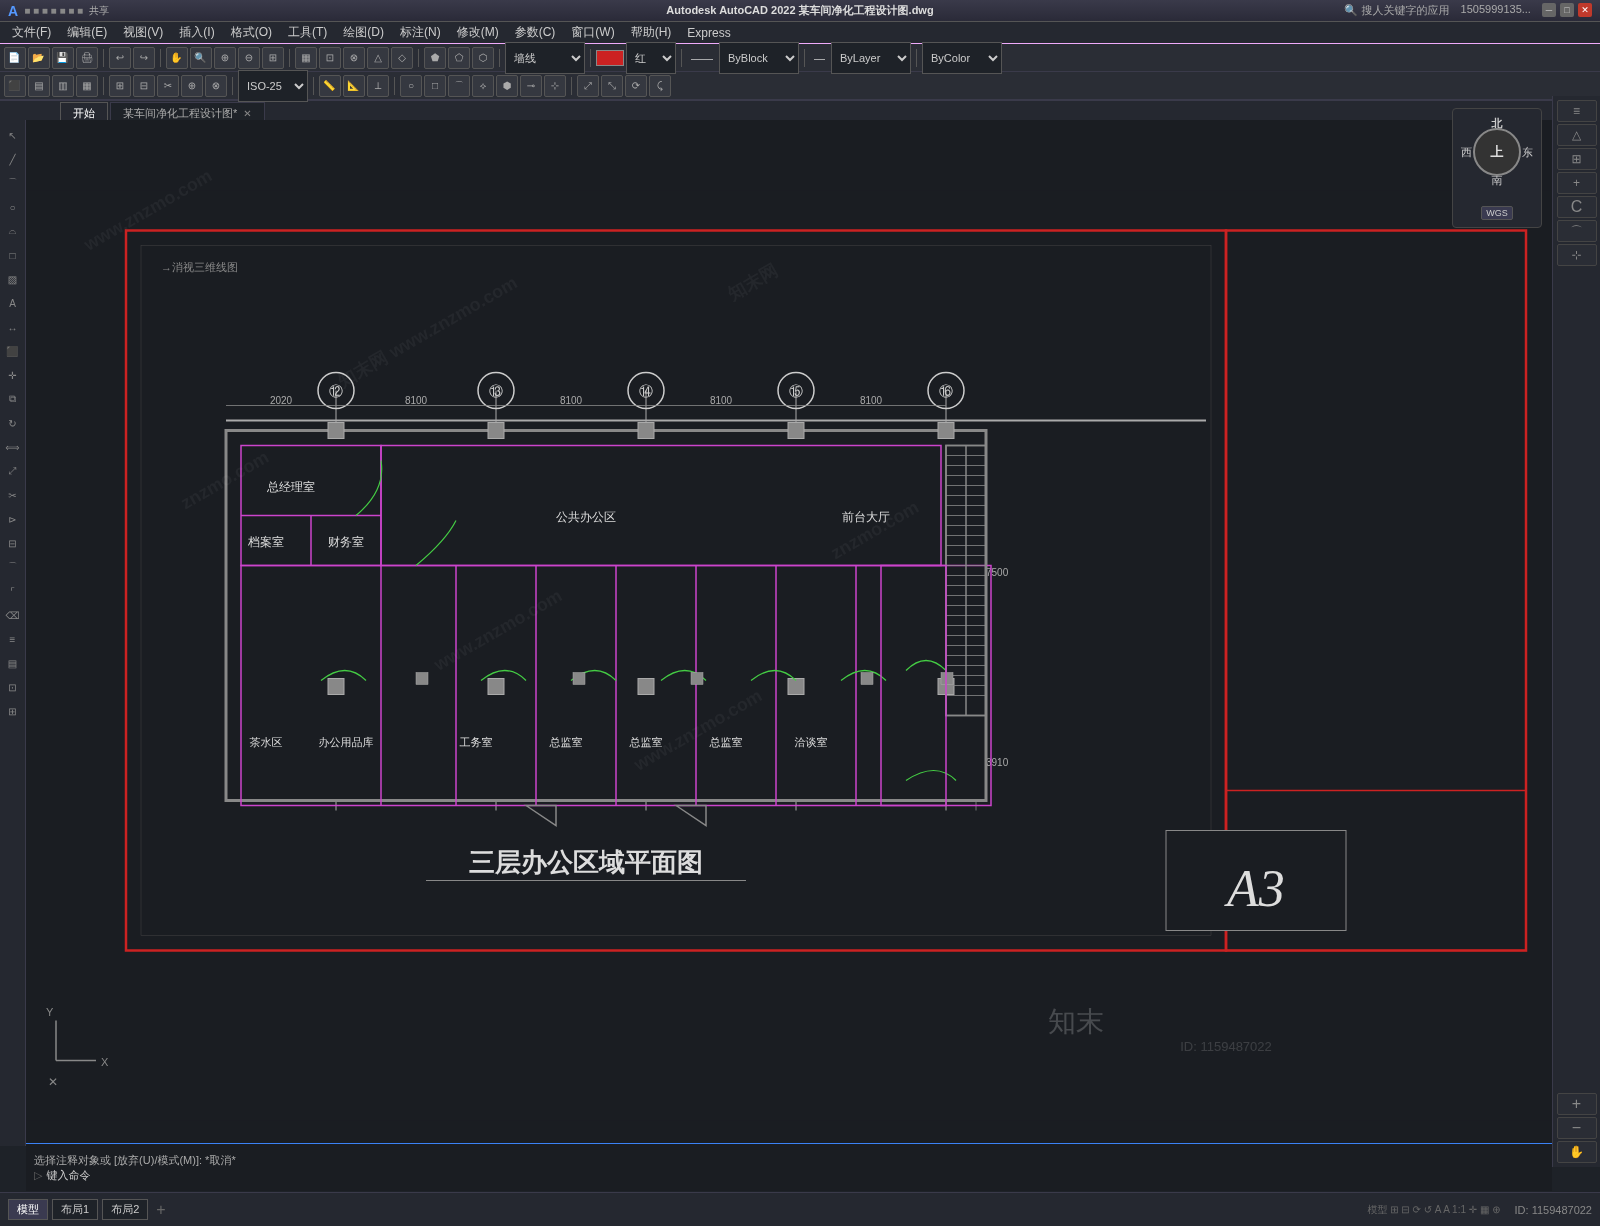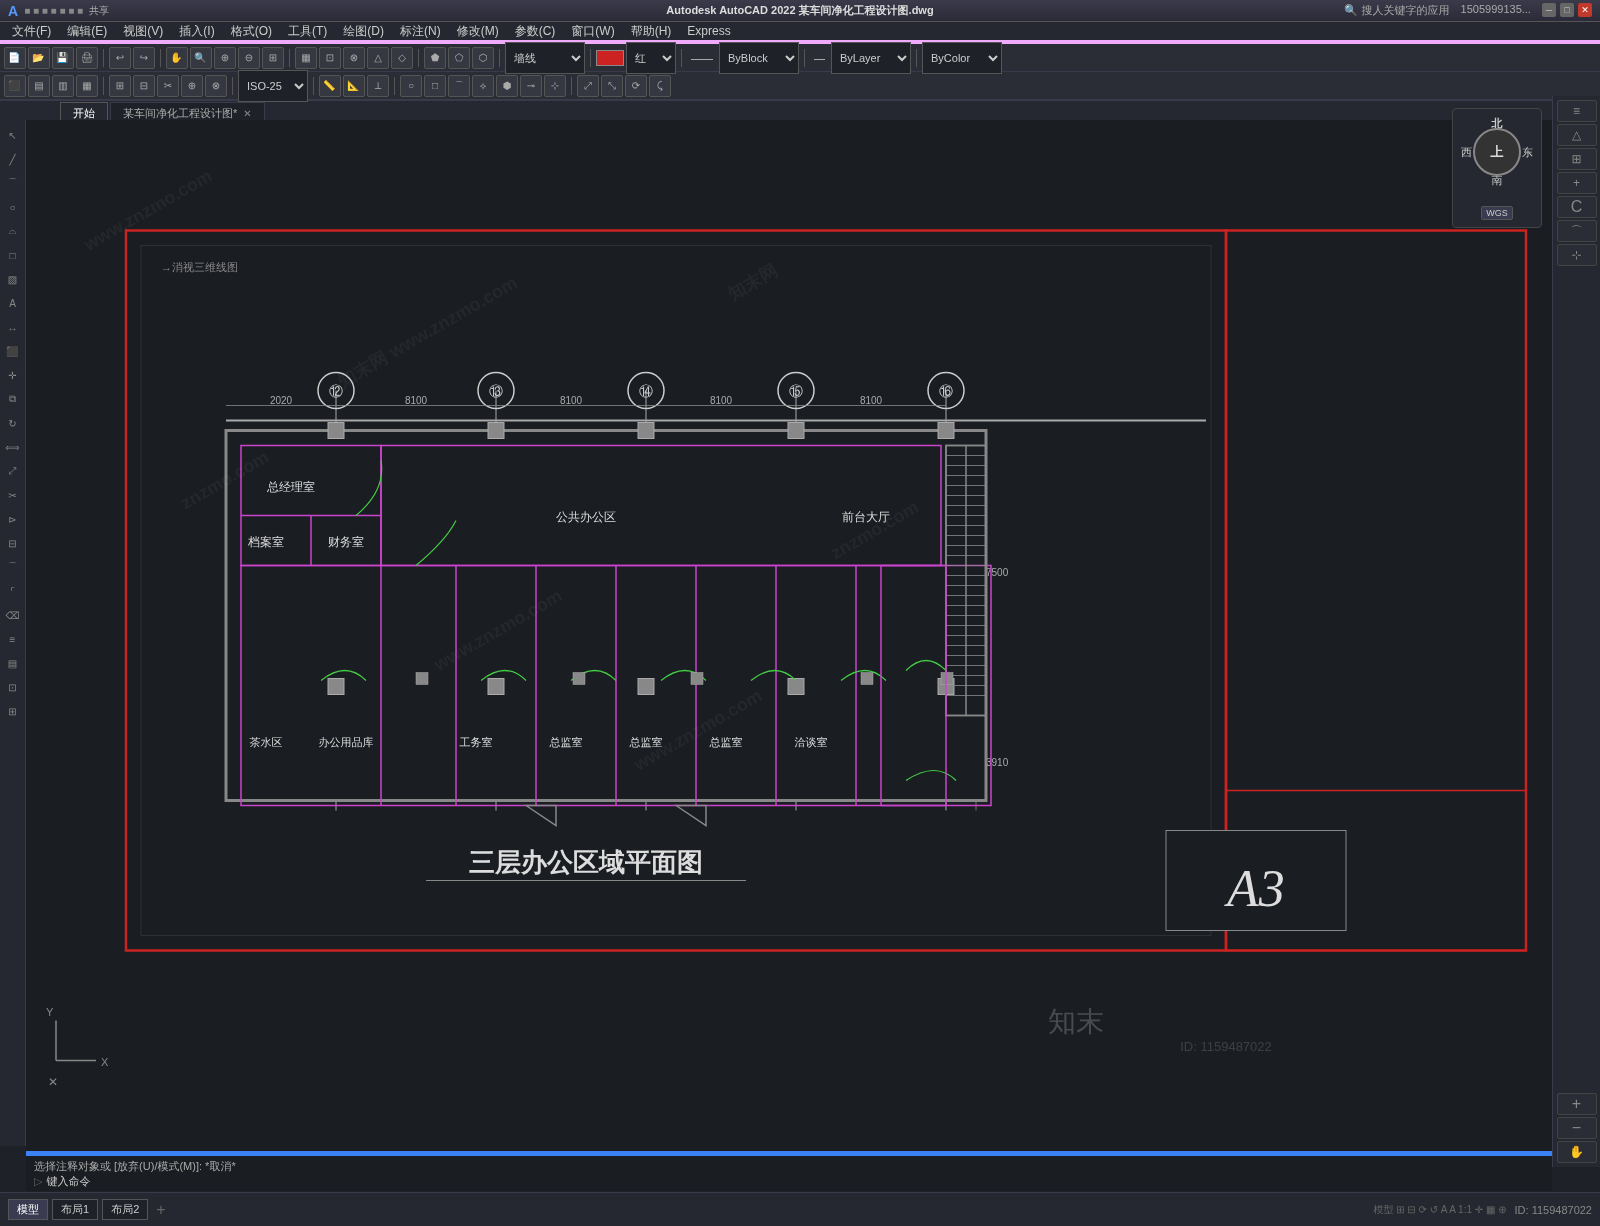--- a/index.html
+++ b/index.html
@@ -16,21 +16,21 @@
     #title-bar .title-right { display: flex; align-items: flex-start; gap: 4px; }
     #title-bar .win-btn { width: 14px; height: 14px; border-radius: 2px; display: inline-block; cursor: pointer; font-size: 9px; text-align: center; line-height: 14px; }
     .win-min { background: #666; }
     .win-max { background: #666; }
     .win-close { background: #c0392b; color: white; }
 
     
     #menu-bar {
       width: 100%; height: 22px; background: #252830;
       display: flex; align-items: center;
-      border-bottom: 4px solid #f0abfc; color: #ccc; font-size: 12px; padding: 0 4px;
+      border-bottom: 1px solid #f0abfc; color: #ccc; font-size: 12px; padding: 0 4px;
     }
     #menu-bar span { padding: 2px 8px; cursor: pointer; }
 
     
     #toolbar-area {
       width: 100%; background: #2a2d35;
       border-bottom: 1px solid #3a3a4a;
     }
     .toolbar-row {
       height: 28px; display: flex; align-items: center; padding: 0 4px; gap: 2px;
@@ -119,28 +119,28 @@
     }
 
     
     #status-bar {
       position: absolute; bottom: 0; left: 0; right: 0; height: 34px;
       background: #252830; border-top: 1px solid #3a3a4a;
       display: flex; align-items: center; padding: 0 8px; gap: 8px;
       font-size: 11px; color: #bbb;
     }
     #status-bar .status-left { display: flex; align-items: center; gap: 4px; }
-    #status-bar .status-right { margin-left: auto; display: flex; align-items: center; }
+    #status-bar .status-right { margin-left: auto; display: flex; align-items: center; gap: 6px; }
     .model-tab { padding: 2px 8px; background: #1e2228; border: 1px solid #555; cursor: pointer; font-size: 11px; color: #ccc; }
     .model-tab.active { background: #3a3a50; color: #fff; }
 
     
     #command-area {
-      position: absolute; bottom: 35px; left: 26px; right: 48px; height: 40px;
-      background: #1a1d22; border-top: 5px solid #3b82f6;
+      position: absolute; bottom: 35px; left: 26px; right: 48px; height: 48px;
+      background: #1a1d22; border-top: 1px solid #3b82f6;
       display: flex; flex-direction: column; justify-content: center; padding: 0 8px;
     }
     #command-area .cmd-line { font-size: 11px; color: #aaa; }
     #command-area .cmd-input { font-size: 11px; color: #ccc; display: flex; align-items: center; gap: 4px; }
   </style>
 </head>
 <body>
 
 <div id="title-bar">
   <div class="title-left">

